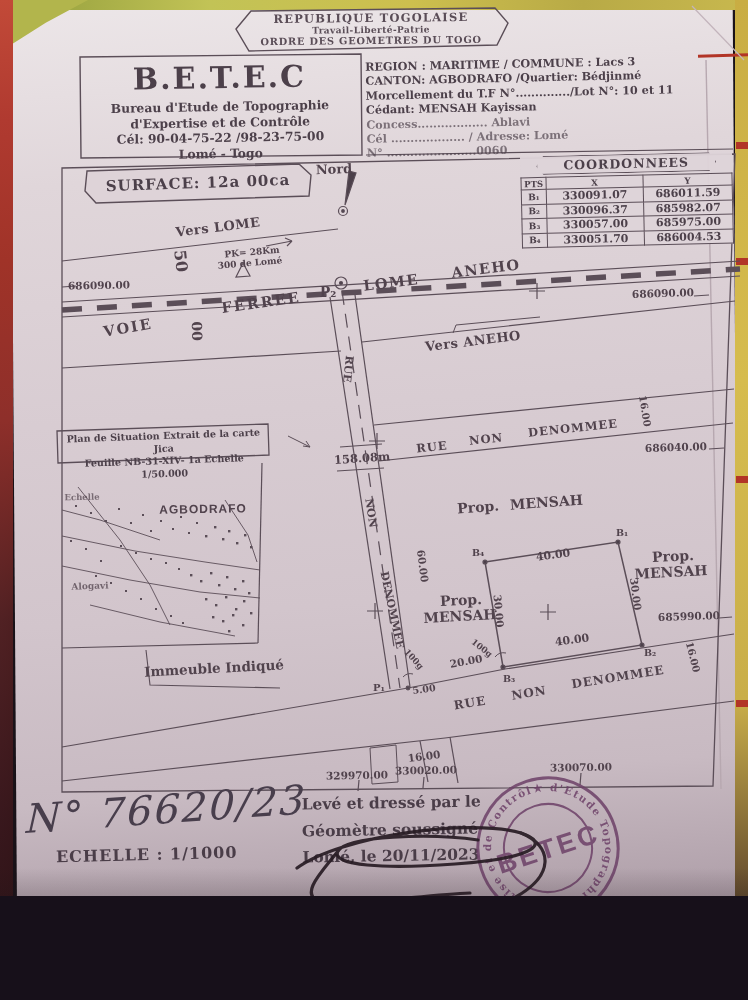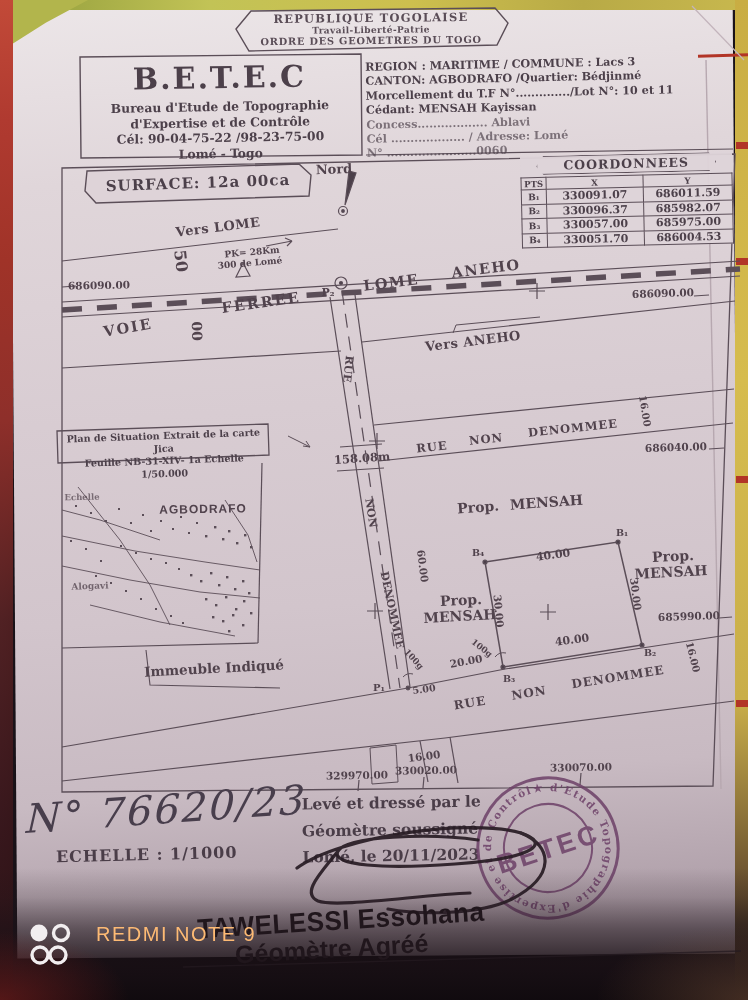--- a/index.html
+++ b/index.html
@@ -1,16 +1,16 @@
 <!DOCTYPE html>
 <html><head>
 <meta charset="utf-8">
 <style>
   html,body{margin:0;padding:0;background:#17101a;}
-  .photo{position:relative;width:748px;height:1000px;overflow:hidden;background:#211820;
+  .photo{position:relative;width:748px;height:896px;overflow:hidden;background:#211820;
          font-family:"DejaVu Serif",serif;}
   .paper{position:absolute;left:14px;top:6px;width:722px;height:950px;z-index:2;
          background:linear-gradient(176deg,#ece6e8 0%,#e0d6da 18%,#d8ccd2 42%,#d2c5cc 62%,#c8bac2 80%,#ab9ba5 96%);
          transform:rotate(-0.4deg);box-shadow:0 8px 26px rgba(0,0,0,.55);}
   .edge-top{position:absolute;left:0;top:0;width:748px;height:10px;z-index:3;
          background:linear-gradient(90deg,#8f9b3a,#c2c356 28%,#cdbf4e 55%,#b8aa46 78%,#c8b84e);}
   .corner-tl{position:absolute;left:0;top:0;width:88px;height:54px;z-index:3;background:#b2b54c;
          clip-path:polygon(0 0,100% 0,52% 42%,0 96%);}
   .edge-left{position:absolute;left:0;top:0;width:13px;height:1000px;z-index:3;
          background:linear-gradient(180deg,#c24a38 0%,#b03a30 12%,#a03328 26%,#8e2f2a 42%,rgba(122,42,40,.55) 62%,rgba(70,24,28,.65) 82%,#2a1215 100%);}
@@ -297,21 +297,21 @@
   <div class="pl" style="left:252px;top:252px;font-size:9px;transform:translate(-50%,-50%) rotate(-5deg);">PK= 28Km</div>
   <div class="pl" style="left:250px;top:263px;font-size:9px;transform:translate(-50%,-50%) rotate(-5deg);">300 de Lomé</div>
   <div class="pl" style="left:99px;top:285px;font-size:10.5px;transform:translate(-50%,-50%) rotate(-1deg);">686090.00</div>
   <div class="pl" style="left:663px;top:293px;font-size:10.5px;transform:translate(-50%,-50%) rotate(-2deg);">686090.00</div>
   <div class="pl" style="left:181px;top:261px;font-size:16px;transform:translate(-50%,-50%) rotate(84deg);">50</div>
   <div class="pl" style="left:197px;top:331px;font-size:14px;transform:translate(-50%,-50%) rotate(88deg);">00</div>
   <div class="pl" style="left:128px;top:327px;font-size:14.5px;letter-spacing:2px;transform:translate(-50%,-50%) rotate(-10deg);">VOIE</div>
   <div class="pl" style="left:261px;top:302px;font-size:14.5px;letter-spacing:2px;transform:translate(-50%,-50%) rotate(-8deg);">FERREE</div>
   <div class="pl" style="left:391px;top:282px;font-size:14.5px;letter-spacing:1.5px;transform:translate(-50%,-50%) rotate(-7deg);">LOME</div>
   <div class="pl" style="left:486px;top:268px;font-size:14.5px;letter-spacing:1.5px;transform:translate(-50%,-50%) rotate(-7deg);">ANEHO</div>
-  <div class="pl" style="left:328px;top:292px;font-size:11px;transform:translate(-50%,-50%);">P₂</div>
+  <div class="pl" style="left:328px;top:292px;font-size:14px;transform:translate(-50%,-50%);">P₂</div>
   <div class="pl" style="left:473px;top:341px;font-size:13px;letter-spacing:.5px;transform:translate(-50%,-50%) rotate(-7deg);">Vers  ANEHO</div>
   <div class="pl" style="left:348px;top:369px;font-size:11px;transform:translate(-50%,-50%) rotate(96deg);">RUE</div>
   <div class="pl" style="left:362px;top:458px;font-size:11.5px;transform:translate(-50%,-50%) rotate(-4deg);">158.08m</div>
   <div class="pl" style="left:371px;top:513px;font-size:11px;transform:translate(-50%,-50%) rotate(81deg);">NON</div>
   <div class="pl" style="left:392px;top:610px;font-size:11px;transform:translate(-50%,-50%) rotate(78deg);">DENOMMEE</div>
   <div class="pl" style="left:432px;top:447px;font-size:11.5px;letter-spacing:1px;transform:translate(-50%,-50%) rotate(-6deg);">RUE</div>
   <div class="pl" style="left:486px;top:439px;font-size:11.5px;letter-spacing:1px;transform:translate(-50%,-50%) rotate(-6deg);">NON</div>
   <div class="pl" style="left:573px;top:428px;font-size:11.5px;letter-spacing:1px;transform:translate(-50%,-50%) rotate(-6deg);">DENOMMEE</div>
   <div class="pl" style="left:645px;top:411px;font-size:10px;transform:translate(-50%,-50%) rotate(81deg);">16.00</div>
   <div class="pl" style="left:676px;top:447px;font-size:10.5px;transform:translate(-50%,-50%) rotate(-2deg);">686040.00</div>

